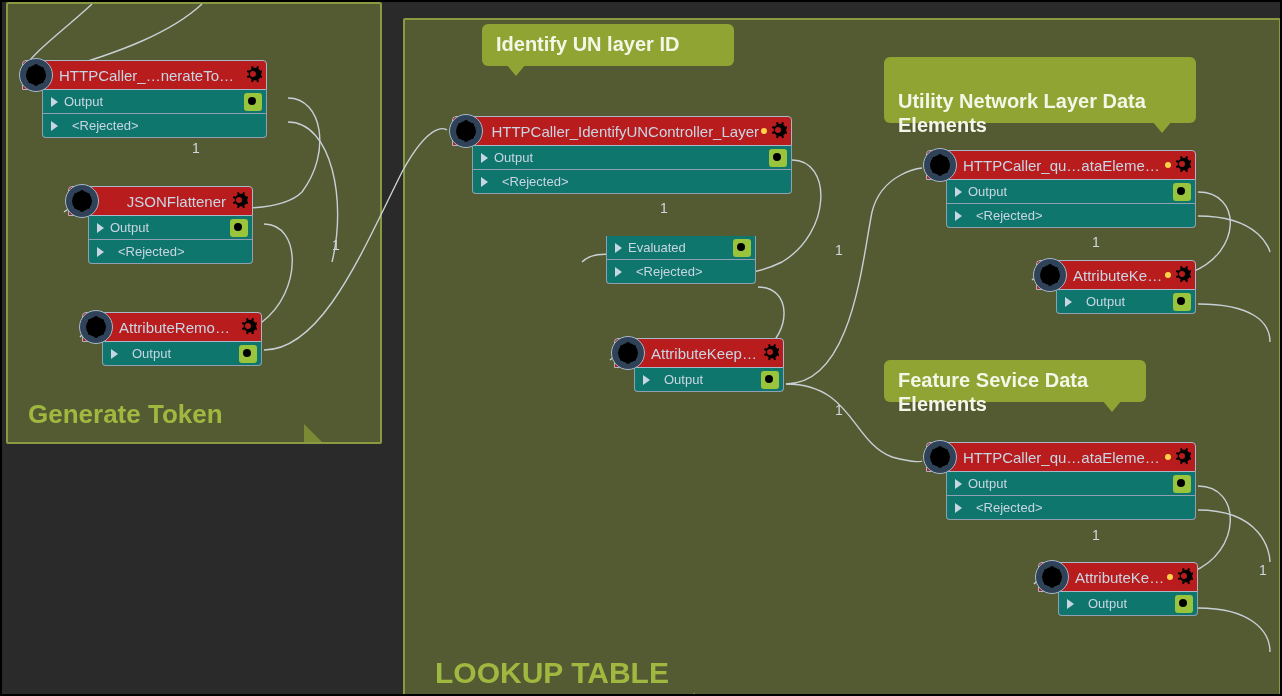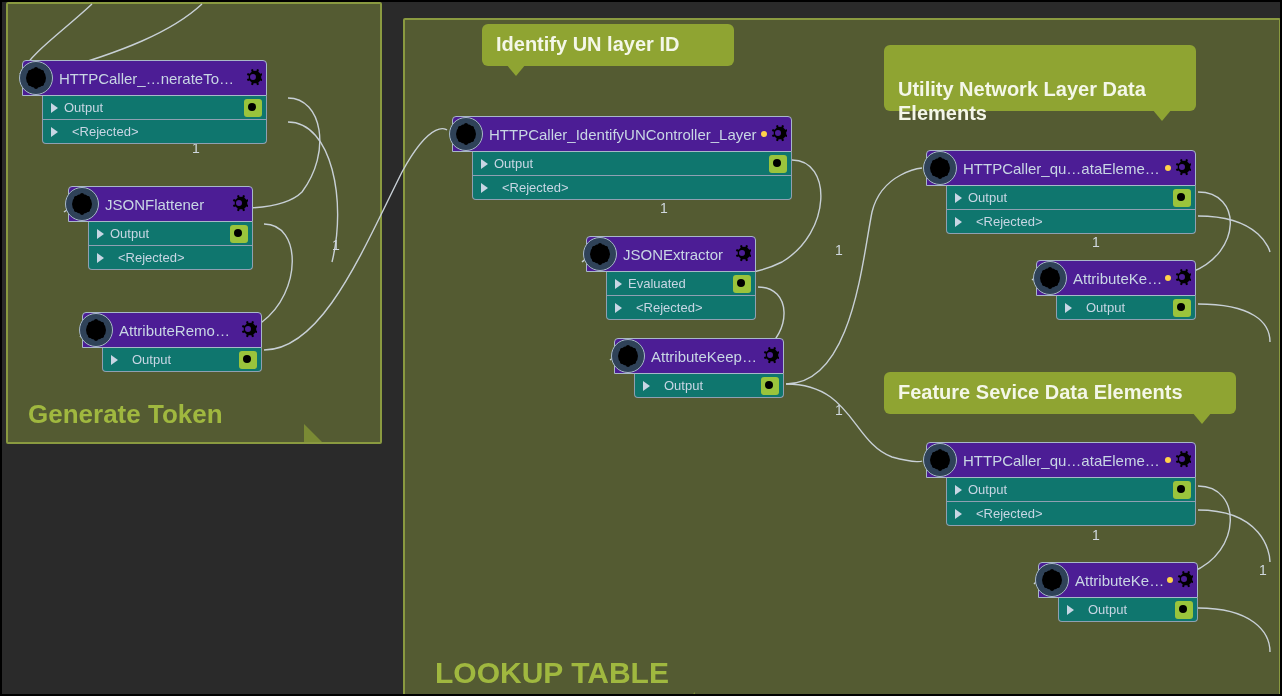--- a/index.html
+++ b/index.html
@@ -54,27 +54,28 @@
   .node {
     position: absolute;
     width: 230px;
   }
   .node.wide { width: 310px; }
   .node.med  { width: 245px; }
   .node.small{ width: 185px; }
   .node-head {
     display: flex;
     align-items: center;
-    background: #4c1d95;
+    background: #b91c1c;
     border: 1px solid #a8b8c8;
     border-radius: 4px 4px 0 0;
-    height: 36px;
+    height: 30px;
     padding: 0 4px 0 0;
     color: #c8d6e4;
     font-size: 15px;
+    text-align: right;
   }
   .node-head .icon-wrap {
     width: 34px; height: 34px;
     margin: -4px 6px -4px -4px;
     border-radius: 50%;
     background: #2f4258;
     border: 1px solid #a8b8c8;
     display:flex;align-items:center;justify-content:center;
     flex: none;
   }
@@ -135,25 +136,25 @@
   </div>
 
   <div class="bookmark" style="left:401px;top:16px;width:878px;height:694px;">
     <div class="bookmark-label" style="left:18px;bottom:14px;font-size:30px;">LOOKUP TABLE</div>
     <div class="fold" style="left:272px;bottom:0;"></div>
   </div>
 
   <div class="annotation" style="left:480px;top:22px;width:252px;height:42px;">
     <span>Identify UN  layer ID</span>
   </div>
-  <div class="annotation right" style="left:882px;top:43px;width:312px;height:66px;white-space:pre-line;">
+  <div class="annotation right" style="left:882px;top:55px;width:312px;height:66px;white-space:pre-line;">
     <span>Utility Network Layer Data
 Elements</span>
   </div>
-  <div class="annotation right" style="left:882px;top:370px;width:352px;height:42px;">
+  <div class="annotation right" style="left:882px;top:358px;width:262px;height:42px;">
     <span>Feature Sevice Data Elements</span>
   </div>
 
   <svg id="wires">
 
     <path d="M 286 96 C 320 96, 330 150, 300 190 C 260 230, 100 180, 62 210"></path>
 
     <path d="M 286 120 C 330 120, 345 200, 330 260"></path>
 
     <path d="M 262 222 C 300 222, 300 290, 260 320 C 200 345, 110 300, 78 335"></path>
@@ -317,31 +318,20 @@
           </svg>
         </span>
       </div>
     <div class="port-row">
         <span class="tri"></span>
         <span class="plabel">&lt;Rejected&gt;</span>
       </div>
   </div>
 
   <div class="node small" style="left:584px;top:234px;width:170px;">
-    <div class="node-head">
-      <span class="icon-wrap">
-          <svg class="net-icon">
-            <use href="#neticon"></use>
-          </svg>
-        </span>
-      <span class="title">JSONExtractor</span>
-      <span class="gear"><svg viewBox="0 0 18 18">
-            <use href="#gearicon"></use>
-          </svg></span>
-    </div>
     <div class="port-row">
         <span class="tri"></span>
         <span class="plabel">Evaluated</span>
         <span class="mag">
           <svg>
             <use href="#magicon"></use>
           </svg>
         </span>
       </div>
     <div class="port-row">

